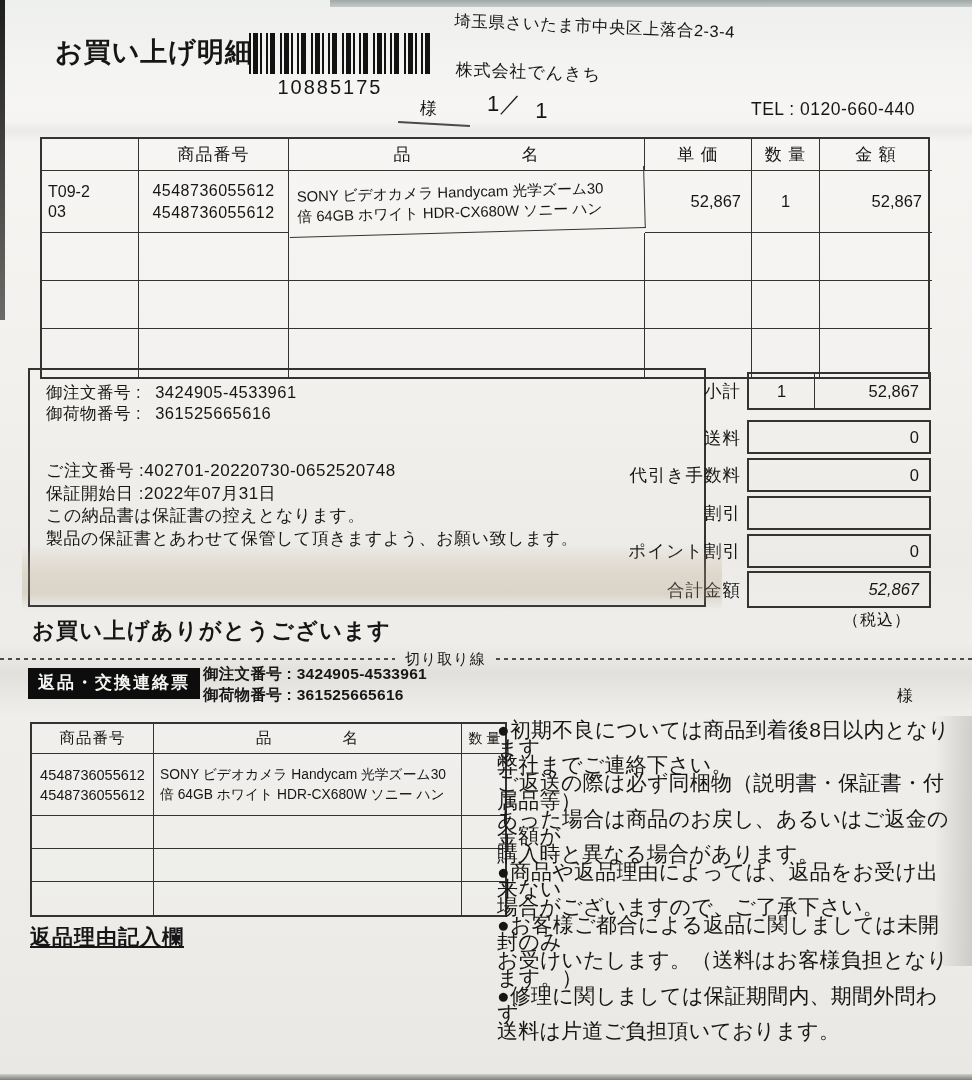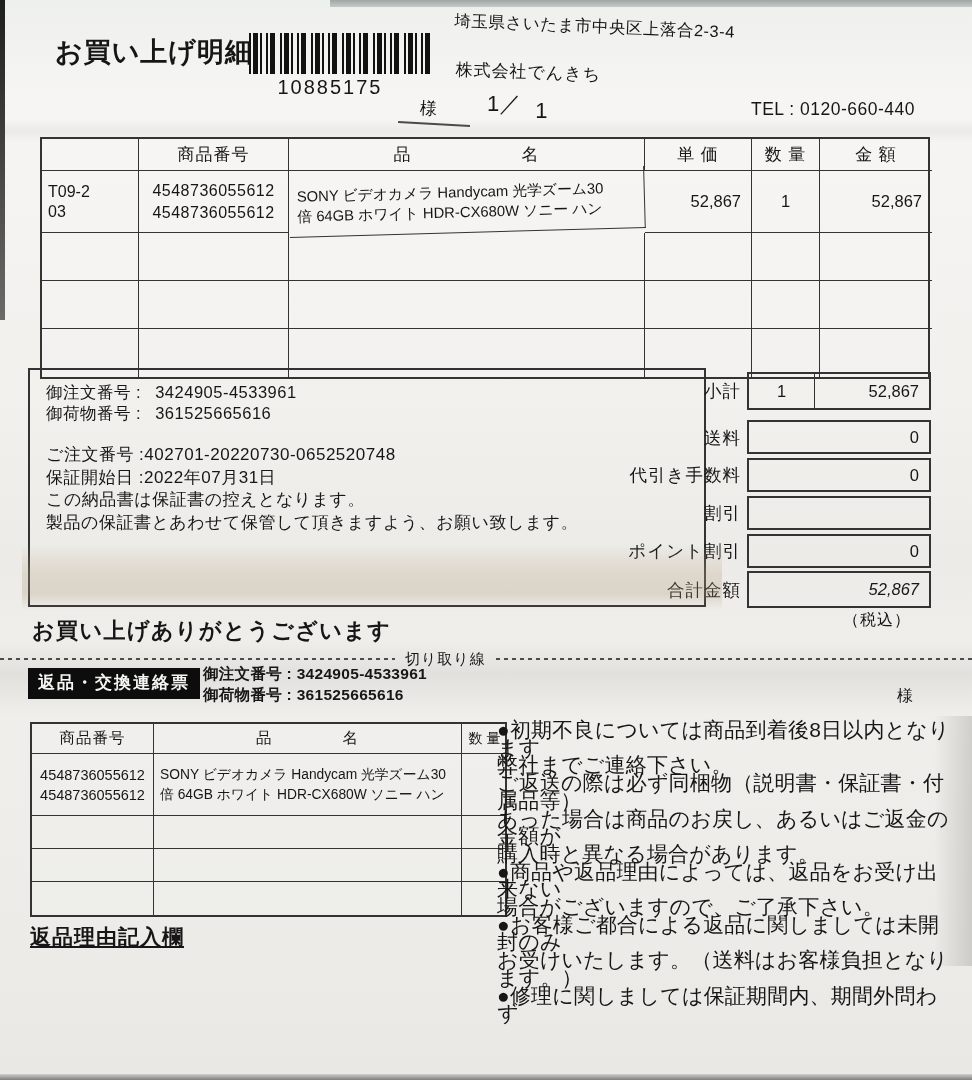--- a/index.html
+++ b/index.html
@@ -58,21 +58,21 @@
   .slot-cell { flex-direction:column; align-items:flex-start; justify-content:center; padding-left:6px; font-size:16px; line-height:20px; }
   .codes-cell { flex-direction:column; font-size:16px; line-height:22px; letter-spacing:0.5px; }
   .name-cell { flex-direction:column; align-items:flex-start; padding-left:8px; font-size:14.8px; line-height:20px; transform:rotate(-1.6deg); }
   .num-right { justify-content:flex-end; padding-right:10px; font-size:16.5px; }
   .qty-center { font-size:16.5px; }
 
   
   .obox { left:28px; top:368px; width:678px; height:239px; border:2px solid #333; padding:12px 0 0 16px; }
   .oline { font-size:16.5px; line-height:21px; letter-spacing:0.5px; }
   .oline .val { margin-left:14px; }
-  .oblock2 { margin-top:20px; }
+  .oblock2 { margin-top:36px; }
   .oline2 { font-size:17px; line-height:22.5px; letter-spacing:0.5px; }
 
   
   .tot-label { width:160px; text-align:right; font-size:17.5px; letter-spacing:1px; }
   .sub-box { left:747px; top:372px; width:184px; height:38px; border:2px solid #333; display:flex; }
   .sub-qty { width:66px; border-right:1.6px solid #333; display:flex; align-items:center; justify-content:center; font-size:16.5px; }
   .sub-amt { flex:1; display:flex; align-items:center; justify-content:flex-end; padding-right:10px; font-size:16.5px; }
   .tot-cell { left:747px; width:184px; height:34px; border:2px solid #333; display:flex; align-items:center; justify-content:flex-end; padding-right:10px; font-size:16.5px; }
   .total-cell { height:37px; font-style:italic; }
   .tax-note { left:843px; top:610px; font-size:16px; letter-spacing:1px; }
@@ -252,20 +252,21 @@
     <div>●初期不良については商品到着後8日以内となります</div>
     <div>弊社までご連絡下さい。</div>
     <div>ご返送の際は必ず同梱物（説明書・保証書・付属品等）</div>
     <div>あった場合は商品のお戻し、あるいはご返金の金額が</div>
     <div>購入時と異なる場合があります。</div>
     <div>●商品や返品理由によっては、返品をお受け出来ない</div>
     <div>場合がございますので、ご了承下さい。</div>
     <div>●お客様ご都合による返品に関しましては未開封のみ</div>
     <div>お受けいたします。（送料はお客様負担となります。）</div>
     <div>●修理に関しましては保証期間内、期間外問わず</div>
+    <div>送料は片道ご負担頂いております。</div>
   </div>
 
   <div class="abs edge-top"></div>
   <div class="abs edge-left"></div>
   <div class="abs edge-bottom"></div>
   <div class="abs shadow-right"></div>
 
 </div>
 
 </body></html>

